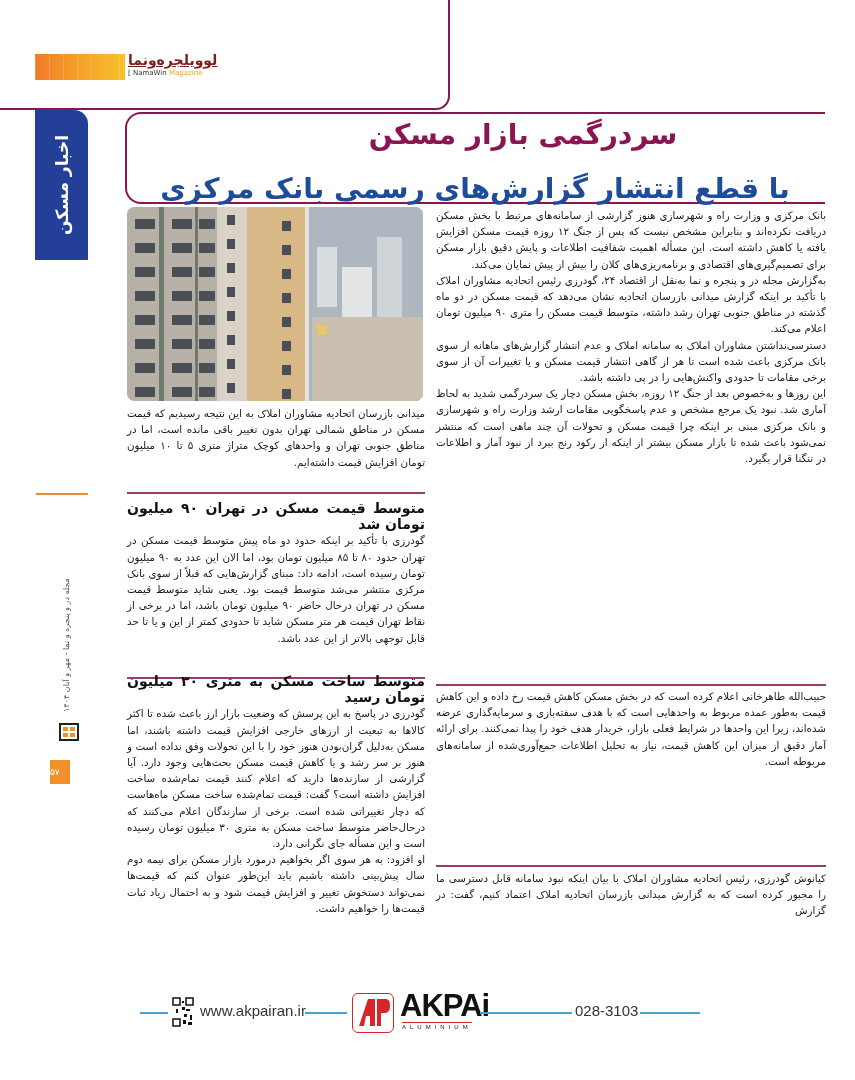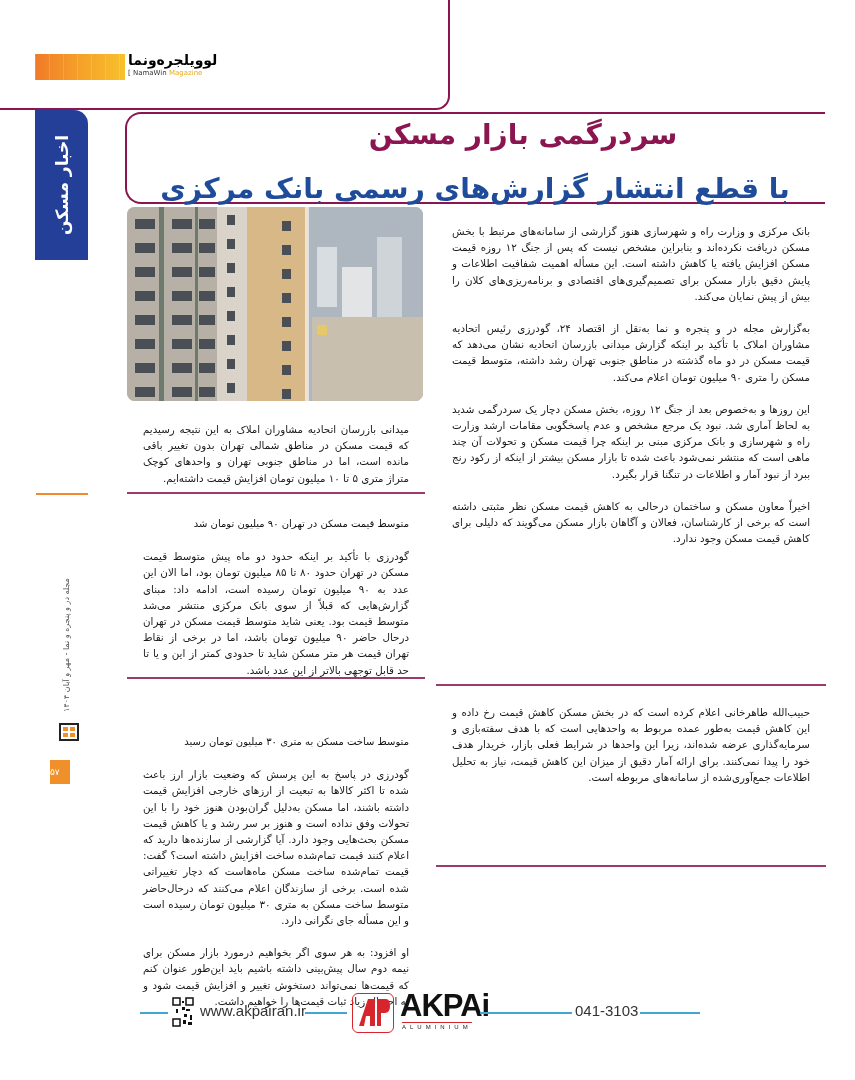--- a/index.html
+++ b/index.html
@@ -11,21 +11,21 @@
     border-right: 2px solid #8a1550; border-bottom: 2px solid #8a1550;
     border-bottom-right-radius: 14px;
   }
   .logo-bar {
     position: absolute; left: 35px; top: 54px; width: 90px; height: 26px;
     background: linear-gradient(90deg, #f07a28 0%, #f5a12a 50%, #f8c12c 100%);
   }
   .logo-bar .stripes { position:absolute; inset:0;
     background: repeating-linear-gradient(90deg, rgba(255,255,255,0.15) 0 1px, transparent 1px 14px); }
   .logo-text { position: absolute; left: 128px; top: 52px; width: 110px; }
-  .logo-fa { font-size: 14px; font-weight: bold; color: #000000; direction: rtl; text-align: left; line-height: 16px; }
+  .logo-fa { font-size: 14px; font-weight: bold; color: #7f1d1d; direction: rtl; text-align: left; line-height: 16px; text-decoration: underline; }
   .logo-en { font-size: 7px; color: #333; line-height: 10px; }
   .logo-en .mag { color: #e9a91d; }
 
   .section-tab {
     position: absolute; left: 35px; top: 110px; width: 53px; height: 150px;
     background: #243f97; border-top-right-radius: 14px;
   }
   .section-tab span {
     position: absolute; left: 50%; top: 50%;
     transform: translate(-50%, -50%) rotate(-90deg);
@@ -58,30 +58,30 @@
   }
   .title-line2 {
     position: absolute; left: 125px; top: 172px; width: 700px; text-align: center;
     font-size: 28px; font-weight: bold; color: #1f4c9a; direction: rtl;
   }
 
   .col {
     position: absolute; direction: rtl; text-align: justify;
     font-size: 10.3px; line-height: 16.2px; color: #1a1a1a;
   }
-  .col p { margin: 16px; }
+  .col p { margin: 0; }
   .col-right { left: 436px; width: 390px; }
   .col-left { left: 127px; width: 298px; }
 
   .photo {
     position: absolute; left: 127px; top: 207px; width: 296px; height: 194px;
     border-radius: 8px; overflow: hidden; background: #b9bfc4;
   }
   .divider { position: absolute; height: 2px; background: #9b3a6c; }
-  .sub-head { font-weight: normal; font-size: 10px; color: #111; }
+  .sub-head { font-weight: bold; font-size: 14px; color: #111; }
 
   .footer-line { position: absolute; top: 1012px; height: 2px; background: #3fa6d6; }
   .qr { position: absolute; left: 172px; top: 997px; width: 22px; height: 30px; }
   .footer-url { position: absolute; left: 200px; top: 1002px; font-family: "Liberation Sans", sans-serif; font-size: 15px; color: #333; }
   .akpai-badge {
     position: absolute; left: 352px; top: 993px; width: 42px; height: 40px;
     border: 1.5px solid #d8242b; border-radius: 6px;
   }
   .akpai-word { position: absolute; left: 400px; top: 988px; font-family: "Liberation Sans", sans-serif;
     font-size: 31px; font-weight: bold; color: #111; letter-spacing: -1px; }
@@ -119,29 +119,30 @@
 </svg>
 <div class="page-num">۵۷</div>
 
 <div class="title-frame"></div>
 <div class="title-line1">سردرگمی بازار مسکن</div>
 <div class="title-line2">با قطع انتشار گزارش‌های رسمی بانک مرکزی</div>
 
 <div class="col col-right" style="top:207px;">
   <p>بانک مرکزی و وزارت راه و شهرسازی هنوز گزارشی از سامانه‌های مرتبط با بخش مسکن دریافت نکرده‌اند و بنابراین مشخص نیست که پس از جنگ ۱۲ روزه قیمت مسکن افزایش یافته یا کاهش داشته است. این مسأله اهمیت شفافیت اطلاعات و پایش دقیق بازار مسکن برای تصمیم‌گیری‌های اقتصادی و برنامه‌ریزی‌های کلان را بیش از پیش نمایان می‌کند.</p>
   <p>به‌گزارش مجله در و پنجره و نما به‌نقل از اقتصاد ۲۴، گودرزی رئیس اتحادیه مشاوران املاک با تأکید بر اینکه گزارش میدانی بازرسان اتحادیه نشان می‌دهد که قیمت مسکن در دو ماه گذشته در مناطق جنوبی تهران رشد داشته، متوسط قیمت مسکن را متری ۹۰ میلیون تومان اعلام می‌کند.</p>
+  <p>دسترسی‌نداشتن مشاوران املاک به سامانه املاک و عدم انتشار گزارش‌های ماهانه از سوی بانک مرکزی باعث شده است تا هر از گاهی انتشار قیمت مسکن و یا تغییرات آن از سوی برخی مقامات تا حدودی واکنش‌هایی را در پی داشته باشد.</p>
   <p>این روزها و به‌خصوص بعد از جنگ ۱۲ روزه، بخش مسکن دچار یک سردرگمی شدید به لحاظ آماری شد. نبود یک مرجع مشخص و عدم پاسخگویی مقامات ارشد وزارت راه و شهرسازی و بانک مرکزی مبنی بر اینکه چرا قیمت مسکن و تحولات آن چند ماهی است که منتشر نمی‌شود باعث شده تا بازار مسکن بیشتر از اینکه از رکود رنج ببرد از نبود آمار و اطلاعات در تنگنا قرار بگیرد.</p>
-  <p>اخیراً معاون مسکن و ساختمان درحالی به کاهش قیمت مسکن نظر مثبتی داشته است که برخی از کارشناسان، فعالان و آگاهان بازار مسکن می‌گویند که دلیلی برای کاهش قیمت مسکن وجود ندارد.</p>
 </div>
 <div class="divider" style="left:436px; top:684px; width:390px;"></div>
 <div class="col col-right" style="top:688px;">
   <p>حبیب‌الله طاهرخانی اعلام کرده است که در بخش مسکن کاهش قیمت رخ داده و این کاهش قیمت به‌طور عمده مربوط به واحدهایی است که با هدف سفته‌بازی و سرمایه‌گذاری عرضه شده‌اند، زیرا این واحدها در شرایط فعلی بازار، خریدار هدف خود را پیدا نمی‌کنند. برای ارائه آمار دقیق از میزان این کاهش قیمت، نیاز به تحلیل اطلاعات جمع‌آوری‌شده از سامانه‌های مربوطه است.</p>
 </div>
 <div class="divider" style="left:436px; top:865px; width:390px;"></div>
 <div class="col col-right" style="top:870px;">
+  <p>کیانوش گودرزی، رئیس اتحادیه مشاوران املاک با بیان اینکه نبود سامانه قابل دسترسی ما را مجبور کرده است که به گزارش میدانی بازرسان اتحادیه املاک اعتماد کنیم، گفت: در گزارش</p>
 </div>
 
 <div class="photo">
   <svg width="296" height="194" viewBox="0 0 296 194">
     <rect x="0" y="0" width="296" height="194" fill="#c7ccd1"></rect>
     <rect x="180" y="0" width="116" height="194" fill="#aeb7c0"></rect>
     <rect x="190" y="40" width="20" height="60" fill="#d8dde2"></rect>
     <rect x="215" y="60" width="30" height="50" fill="#e2e4e6"></rect>
     <rect x="250" y="30" width="25" height="80" fill="#cfd4d9"></rect>
     <rect x="185" y="110" width="111" height="84" fill="#c9bfae"></rect>
@@ -198,21 +199,21 @@
 </div>
 <div class="col col-left" style="top:405px;">
   <p>میدانی بازرسان اتحادیه مشاوران املاک به این نتیجه رسیدیم که قیمت مسکن در مناطق شمالی تهران بدون تغییر باقی مانده است، اما در مناطق جنوبی تهران و واحدهای کوچک متراژ متری ۵ تا ۱۰ میلیون تومان افزایش قیمت داشته‌ایم.</p>
 </div>
 <div class="divider" style="left:127px; top:492px; width:298px;"></div>
 <div class="col col-left" style="top:500px;">
   <p class="sub-head">متوسط قیمت مسکن در تهران ۹۰ میلیون تومان شد</p>
   <p>گودرزی با تأکید بر اینکه حدود دو ماه پیش متوسط قیمت مسکن در تهران حدود ۸۰ تا ۸۵ میلیون تومان بود، اما الان این عدد به ۹۰ میلیون تومان رسیده است، ادامه داد: مبنای گزارش‌هایی که قبلاً از سوی بانک مرکزی منتشر می‌شد متوسط قیمت بود. یعنی شاید متوسط قیمت مسکن در تهران درحال حاضر ۹۰ میلیون تومان باشد، اما در برخی از نقاط تهران قیمت هر متر مسکن شاید تا حدودی کمتر از این و یا تا حد قابل توجهی بالاتر از این عدد باشد.</p>
 </div>
 <div class="divider" style="left:127px; top:677px; width:298px;"></div>
-<div class="col col-left" style="top:718px;">
+<div class="col col-left" style="top:673px;">
   <p class="sub-head">متوسط ساخت مسکن به متری ۳۰ میلیون تومان رسید</p>
   <p>گودرزی در پاسخ به این پرسش که وضعیت بازار ارز باعث شده تا اکثر کالاها به تبعیت از ارزهای خارجی افزایش قیمت داشته باشند، اما مسکن به‌دلیل گران‌بودن هنوز خود را با این تحولات وفق نداده است و هنوز بر سر رشد و یا کاهش قیمت مسکن بحث‌هایی وجود دارد. آیا گزارشی از سازنده‌ها دارید که اعلام کنند قیمت تمام‌شده ساخت افزایش داشته است؟ گفت: قیمت تمام‌شده ساخت مسکن ماه‌هاست که دچار تغییراتی شده است. برخی از سازندگان اعلام می‌کنند که درحال‌حاضر متوسط ساخت مسکن به متری ۳۰ میلیون تومان رسیده است و این مسأله جای نگرانی دارد.</p>
   <p>او افزود: به هر سوی اگر بخواهیم درمورد بازار مسکن برای نیمه دوم سال پیش‌بینی داشته باشیم باید این‌طور عنوان کنم که قیمت‌ها نمی‌تواند دستخوش تغییر و افزایش قیمت شود و به احتمال زیاد ثبات قیمت‌ها را خواهیم داشت.</p>
 </div>
 
 <div class="footer-line" style="left:140px; width:28px;"></div>
 <svg class="qr" viewBox="0 0 22 30">
   <rect x="0" y="0" width="22" height="30" fill="#fff"></rect>
   <rect x="1" y="1" width="7" height="7" fill="none" stroke="#111" stroke-width="1.5"></rect>
   <rect x="14" y="1" width="7" height="7" fill="none" stroke="#111" stroke-width="1.5"></rect>
@@ -232,14 +233,14 @@
 <div class="footer-line" style="left:305px; width:42px;"></div>
 <div class="akpai-badge">
   <svg width="39" height="37" viewBox="0 0 39 37">
     <path d="M6 32 L15 5 L22 5 L22 32 L17 32 L17 22 L13 22 L11 32 Z" fill="#d8242b"></path>
     <path d="M24 5 L33 5 Q37 5 37 12 Q37 19 32 19 L28 19 L28 32 L24 32 Z" fill="#d8242b"></path>
   </svg>
 </div>
 <div class="akpai-word">AKPAi</div>
 <div class="akpai-sub">ALUMINIUM</div>
 <div class="footer-line" style="left:480px; width:92px;"></div>
-<div class="footer-phone">041-3103</div>
+<div class="footer-phone">028-3103</div>
 <div class="footer-line" style="left:640px; width:60px;"></div>
 
 </body></html>

